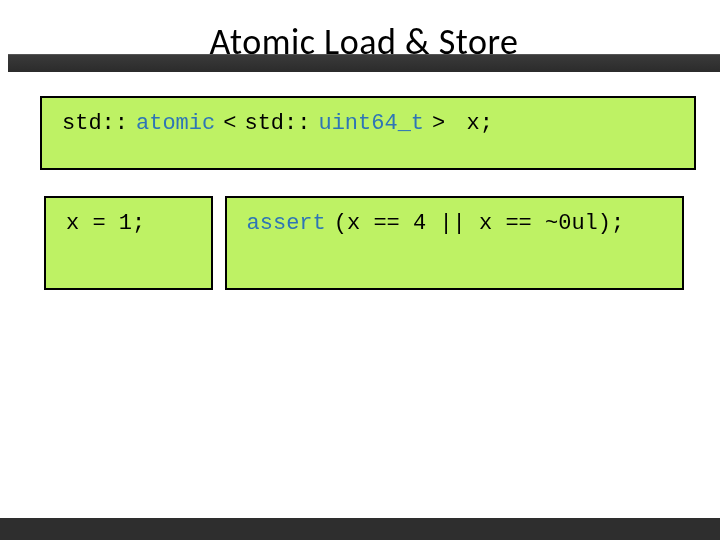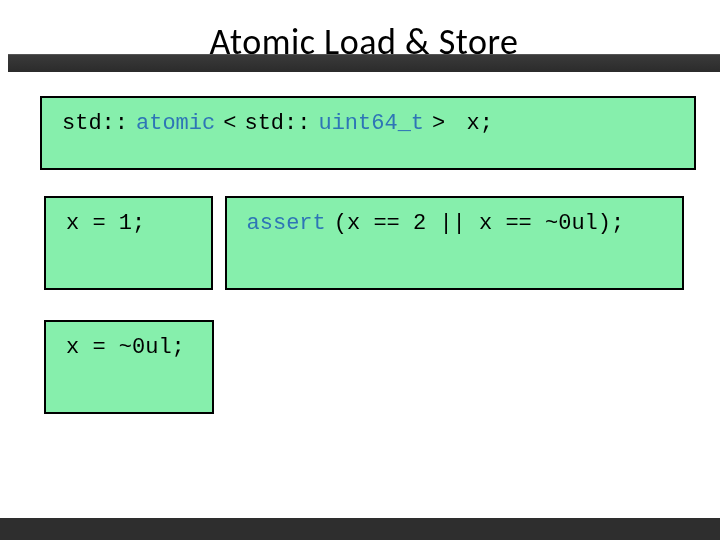--- a/index.html
+++ b/index.html
@@ -50,21 +50,21 @@
   }
   .content {
     position: relative;
     width: 100%;
     height: calc(100% - 64px - 22px);
     background: #ffffff;
     padding: 24px 32px 0 32px;
   }
   .box {
     border: 2px solid #000;
-    background: #86efac;
+    background: #bef264;
     padding: 12px 16px;
     font-family: Consolas, "Courier New", monospace;
     font-size: 22px;
     line-height: 1.3;
     color: #000;
   }
   .box-full {
     width: 656px;
     height: 74px;
     margin-bottom: 22px;
@@ -109,25 +109,20 @@
 
   <div class="box box-full">
     <span class="kw-ns">std::</span><span class="kw-atomic">atomic</span><span class="punct">&lt;</span><span class="kw-ns">std::</span><span class="kw-type">uint64_t</span><span class="punct">&gt;</span><span class="punct"> x;</span>
   </div>
 
   <div class="row">
     <div class="box box-left">
       <span>x = 1;</span>
     </div>
     <div class="box box-right">
-      <span class="kw-assert">assert</span><span class="punct">(x == 2 || x == ~0ul);</span>
+      <span class="kw-assert">assert</span><span class="punct">(x == 4 || x == ~0ul);</span>
     </div>
   </div>
 
-  <div class="row">
-    <div class="box box-left">
-      <span>x = ~0ul;</span>
-    </div>
-  </div>
 
 </div>
 
 <div class="footer"></div>
 
 </body></html>

